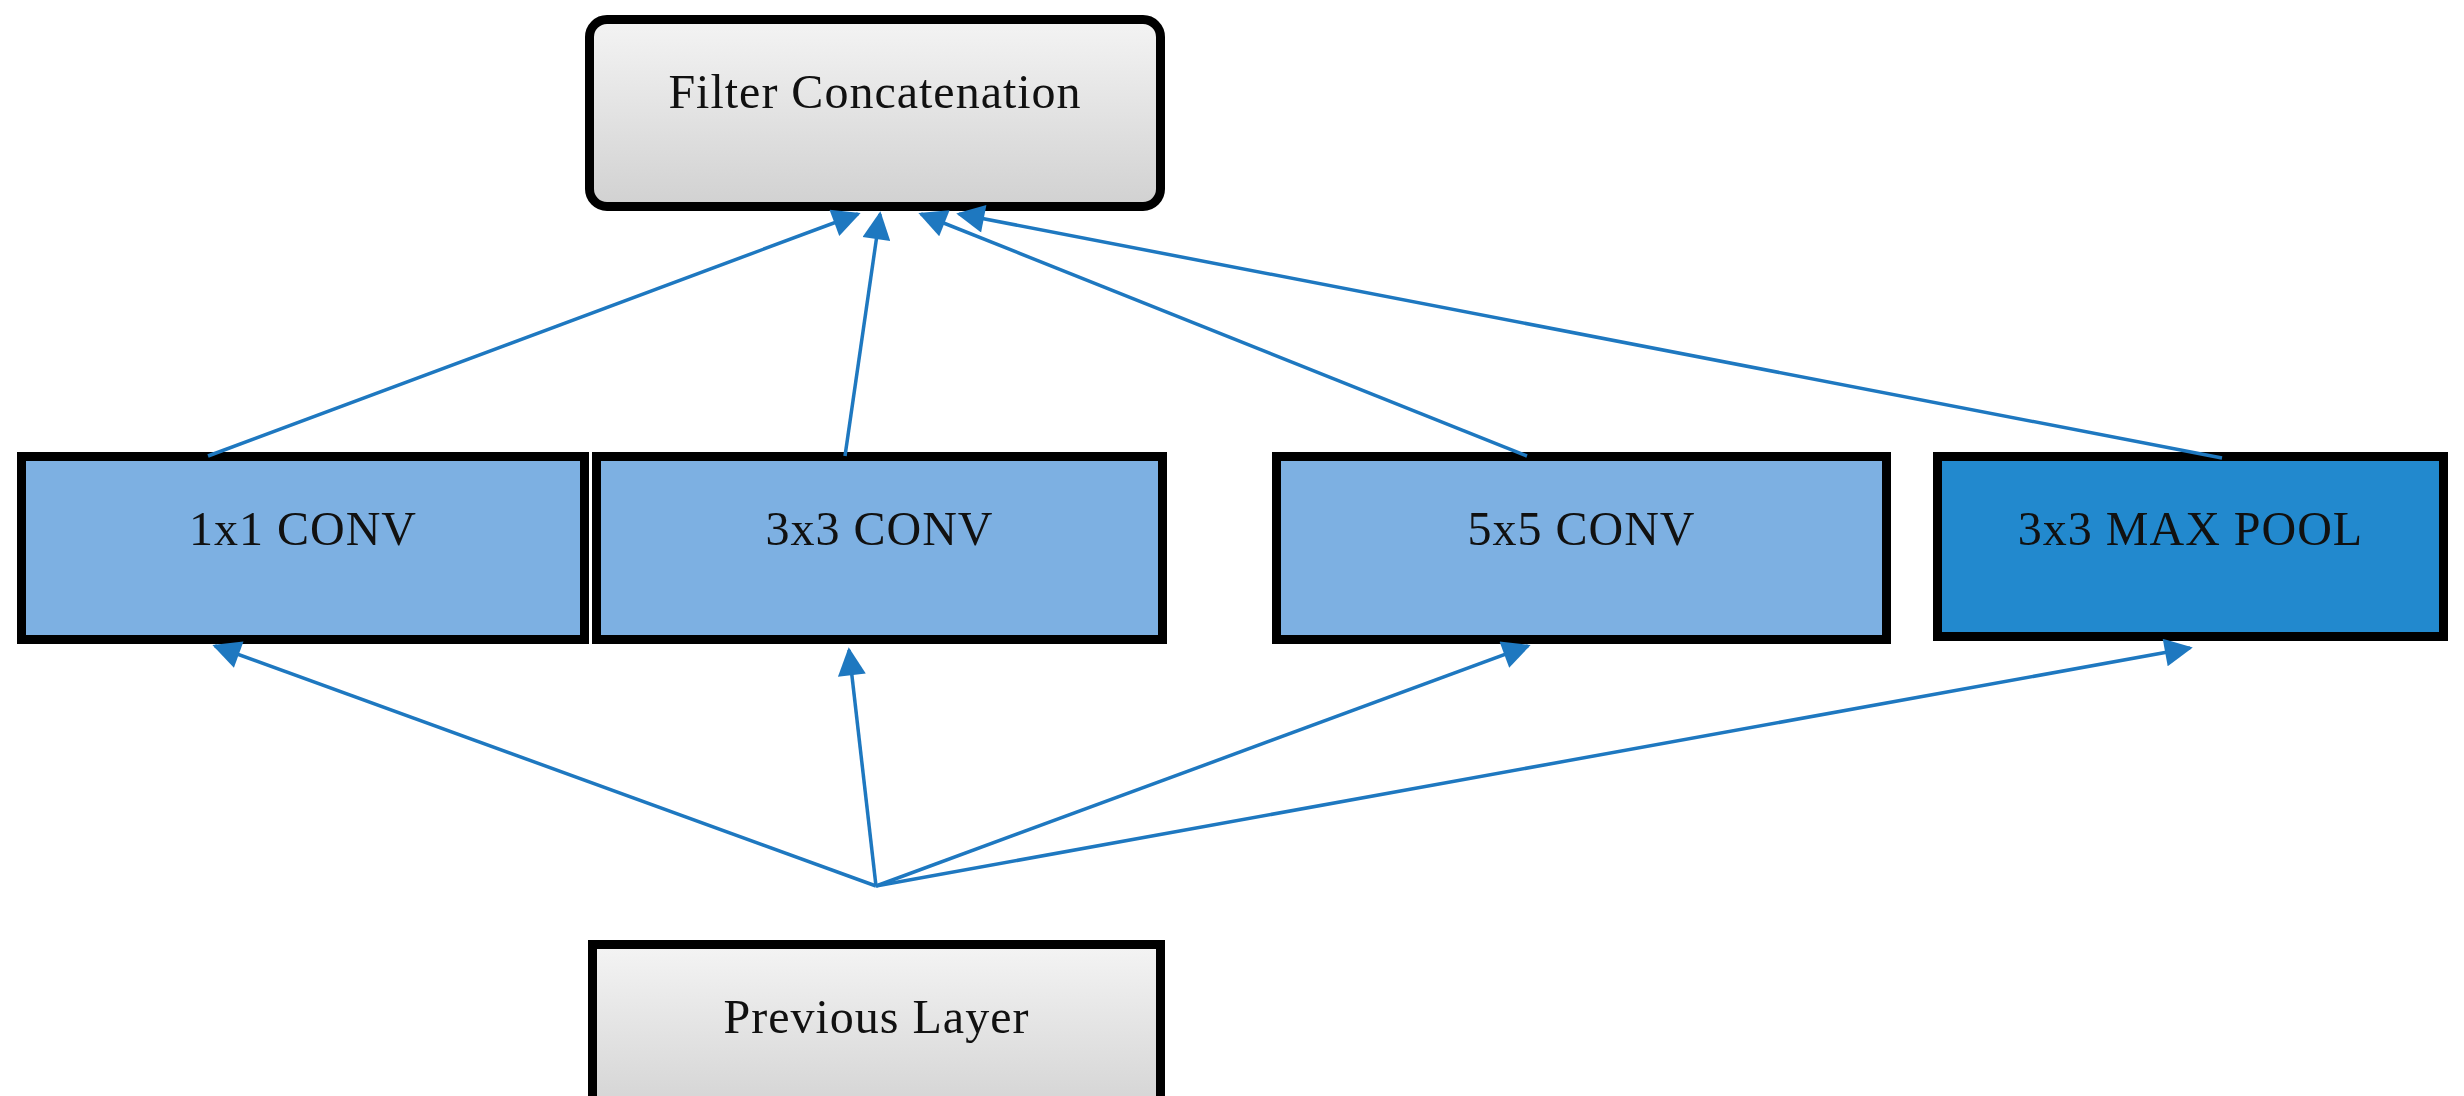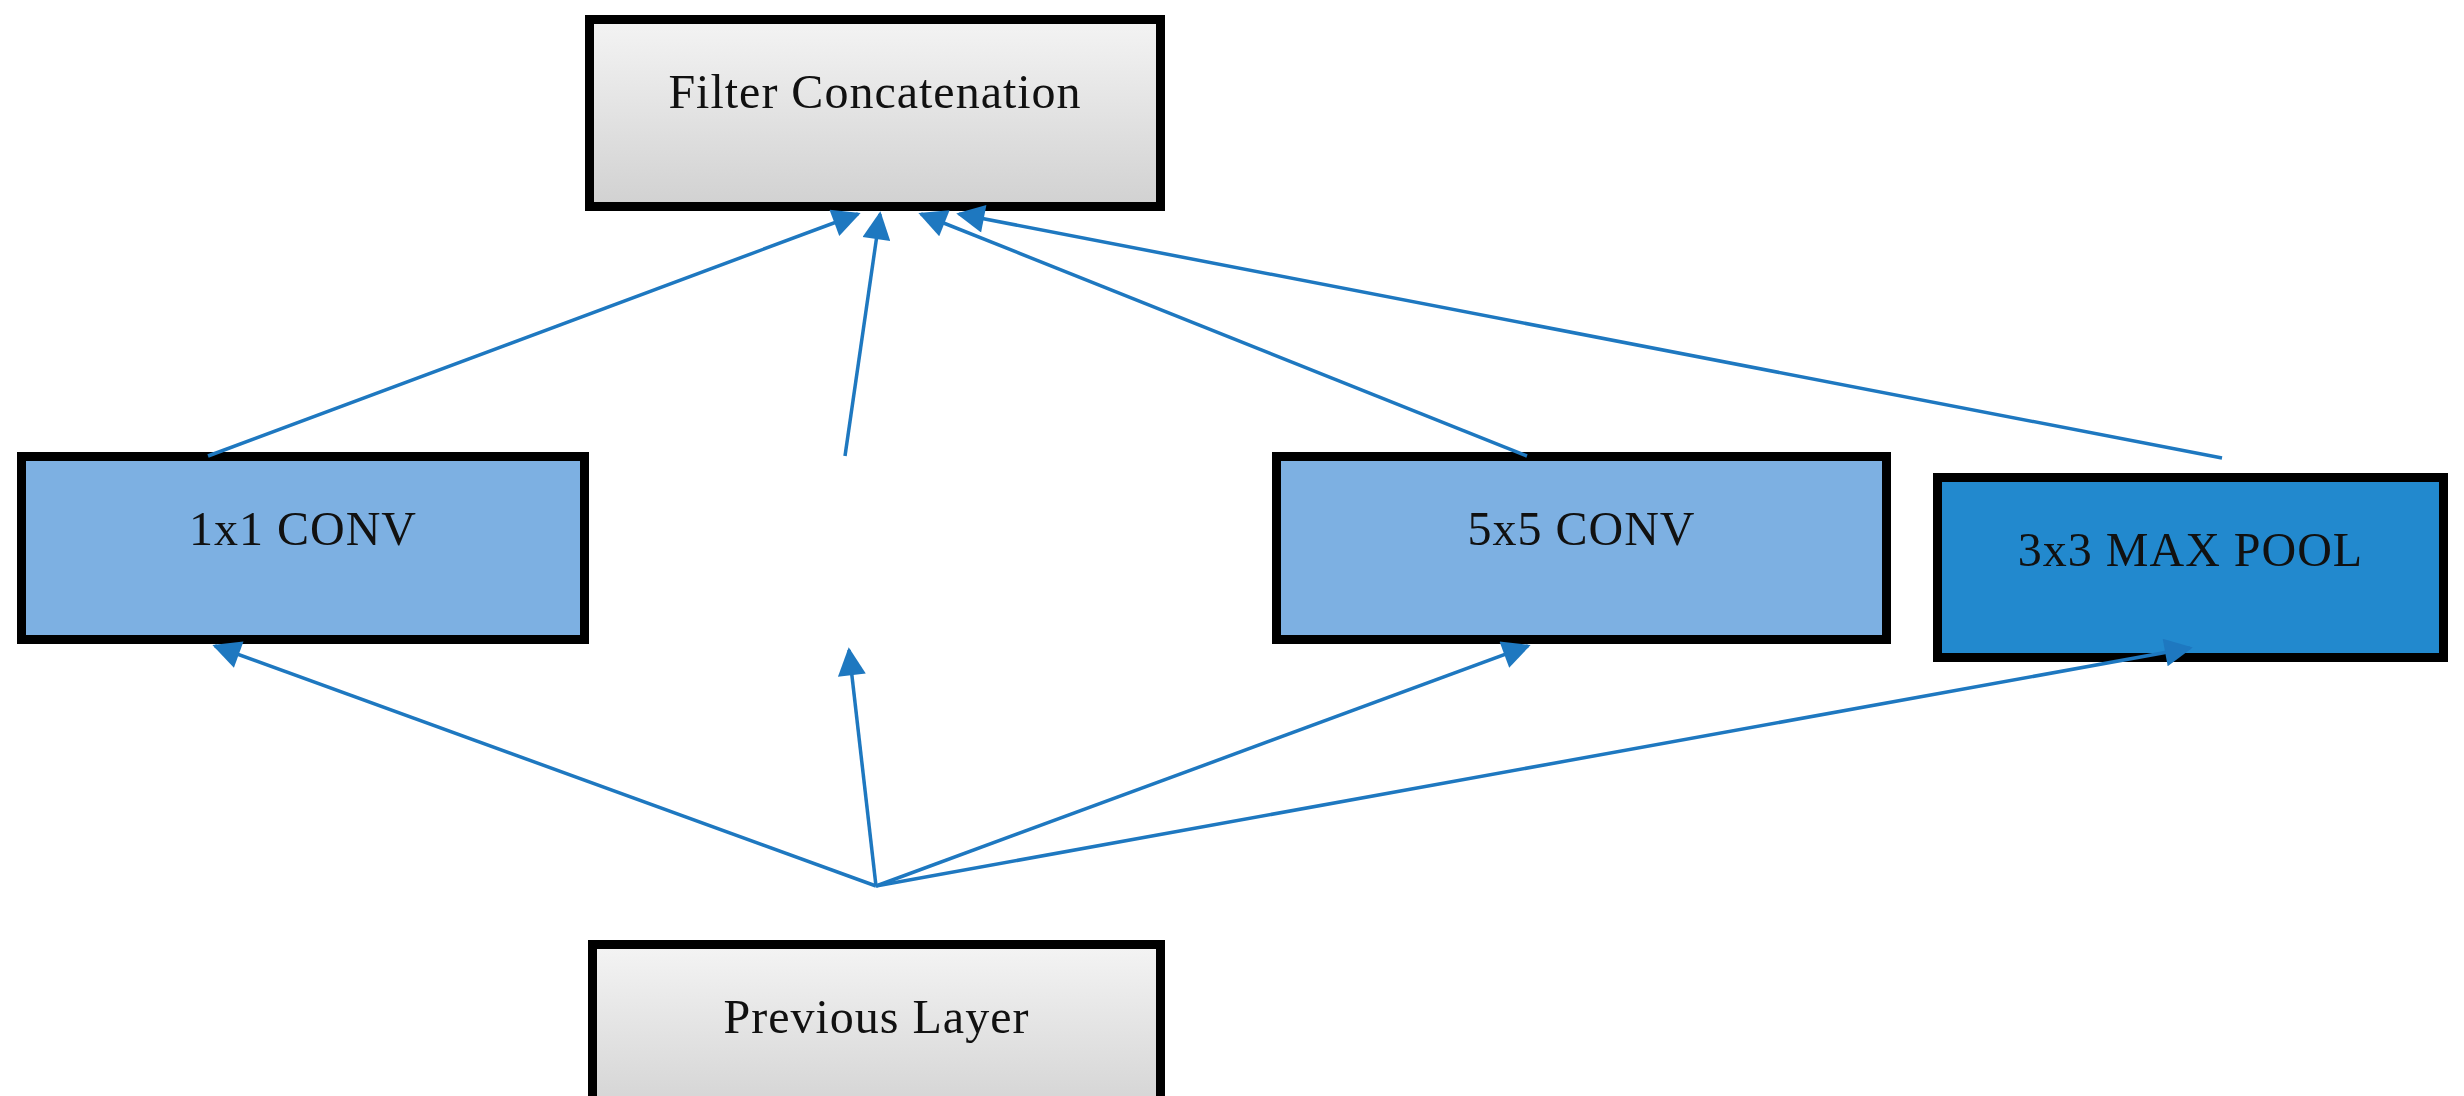--- a/index.html
+++ b/index.html
@@ -29,23 +29,22 @@
     white-space: nowrap;
   }
   .node--io {
     background: linear-gradient(180deg, var(--io-box-top, #f3f3f3) 0%, var(--io-box-bottom, #d2d2d2) 100%);
   }
   .node--conv {
     background: var(--conv-box-fill, #7db0e2);
   }
   .node--pool {
     background: var(--pool-box-fill, #2289ce);
-    margin-top: 21px;
   }
-  #node-filter-concat { left: 585px; top: 15px;  width: 580px; height: 196px; }
+  #node-filter-concat { left: 585px; top: 15px;  width: 580px; height: 196px; border-radius: 22px; }
   #node-conv1x1      { left: 17px;  top: 452px; width: 572px; height: 192px; }
   #node-conv3x3      { left: 592px; top: 452px; width: 575px; height: 192px; }
   #node-conv5x5      { left: 1272px;top: 452px; width: 619px; height: 192px; }
   #node-maxpool      { left: 1933px;top: 452px; width: 515px; height: 189px; }
   #node-previous     { left: 588px; top: 940px; width: 577px; height: 189px; }
 
   svg.arrow-layer {
     position: absolute;
     left: 0; top: 0;
     width: 2464px;
@@ -68,20 +67,23 @@
 <div id="canvas">
 
   <div class="node node--io" id="node-filter-concat">
     <span>Filter Concatenation</span>
   </div>
 
   <div class="node node--conv" id="node-conv1x1">
     <span>1x1 CONV</span>
   </div>
 
+  <div class="node node--conv" id="node-conv3x3">
+    <span>3x3 CONV</span>
+  </div>
 
   <div class="node node--conv" id="node-conv5x5">
     <span>5x5 CONV</span>
   </div>
 
   <div class="node node--pool" id="node-maxpool">
     <span>3x3 MAX POOL</span>
   </div>
 
   <div class="node node--io" id="node-previous">

